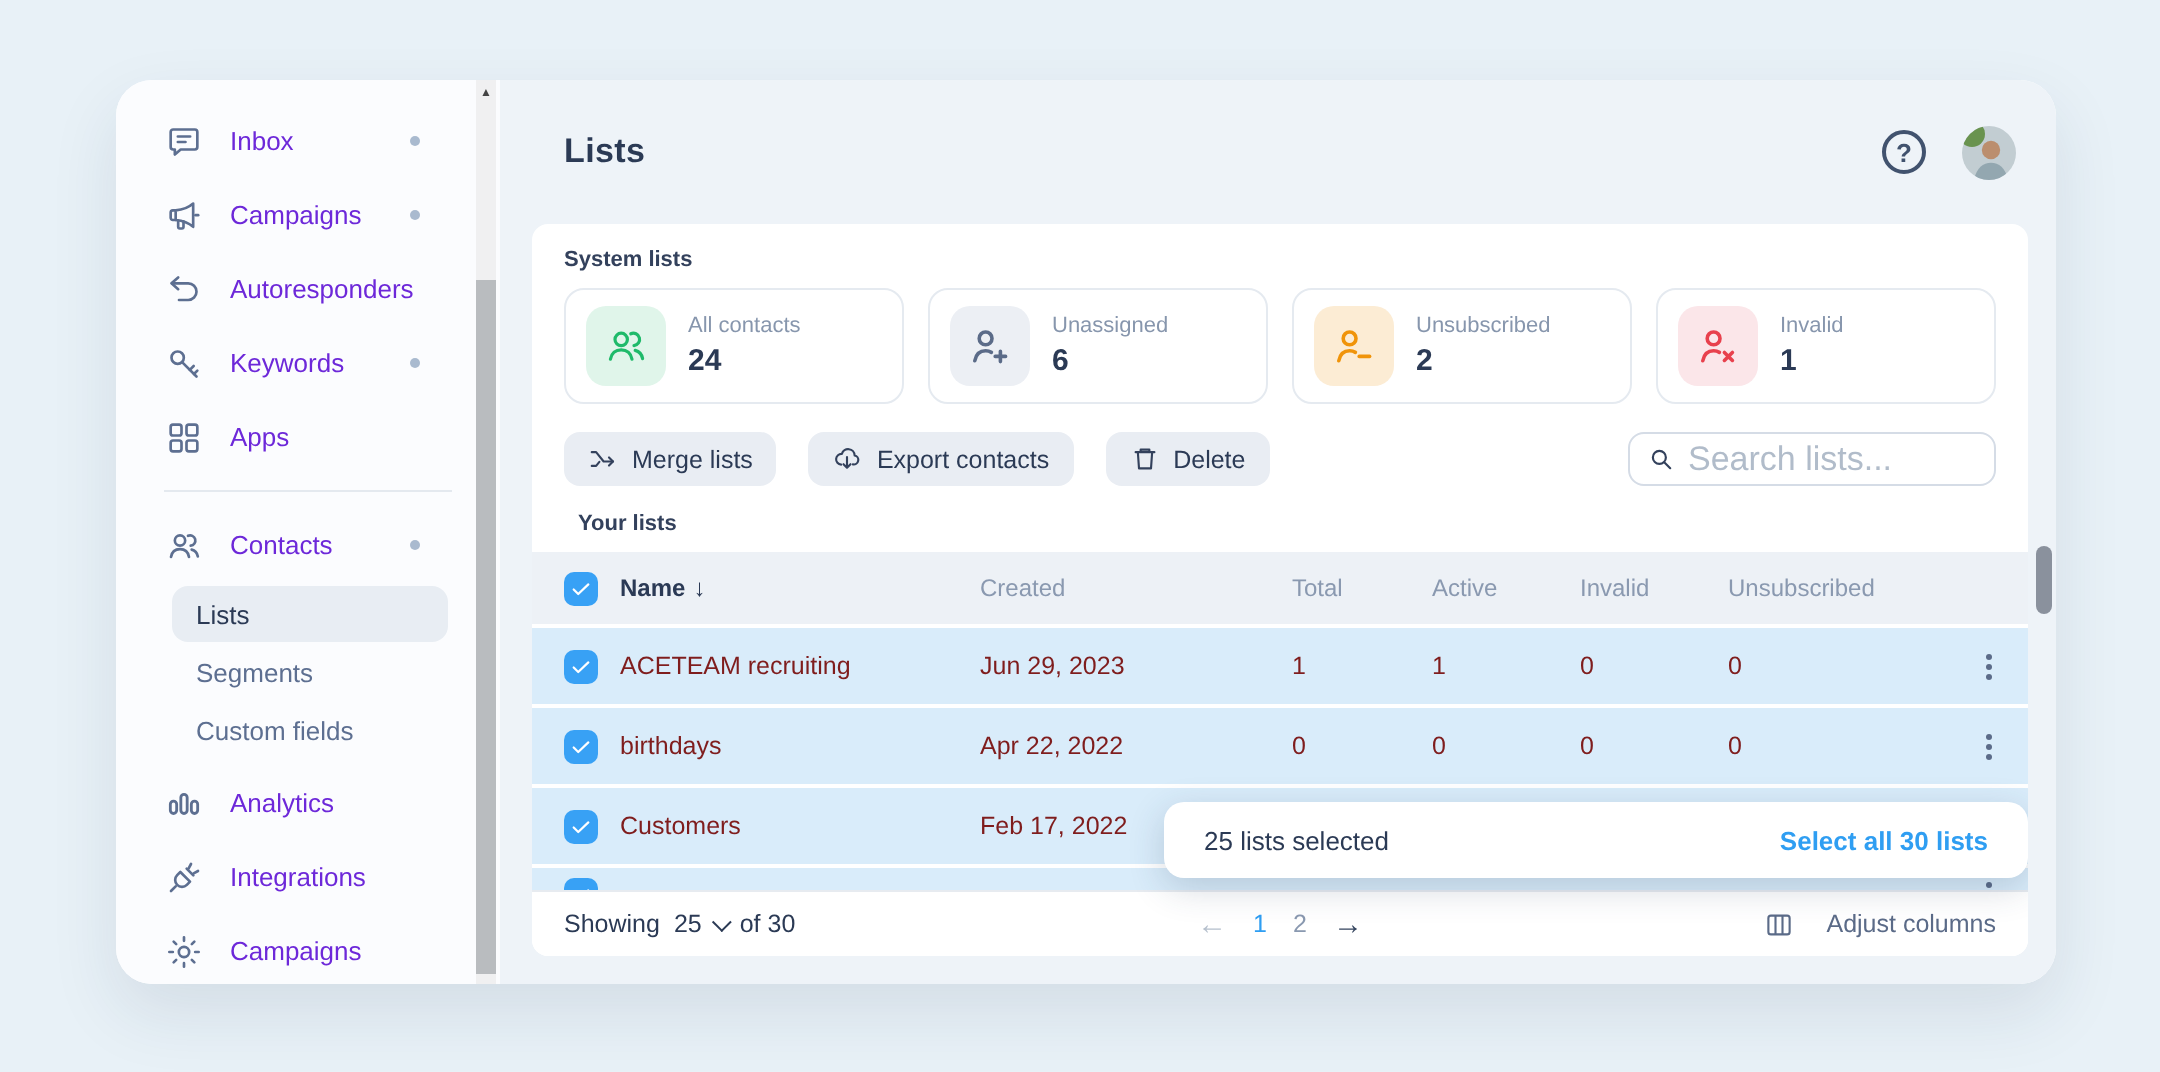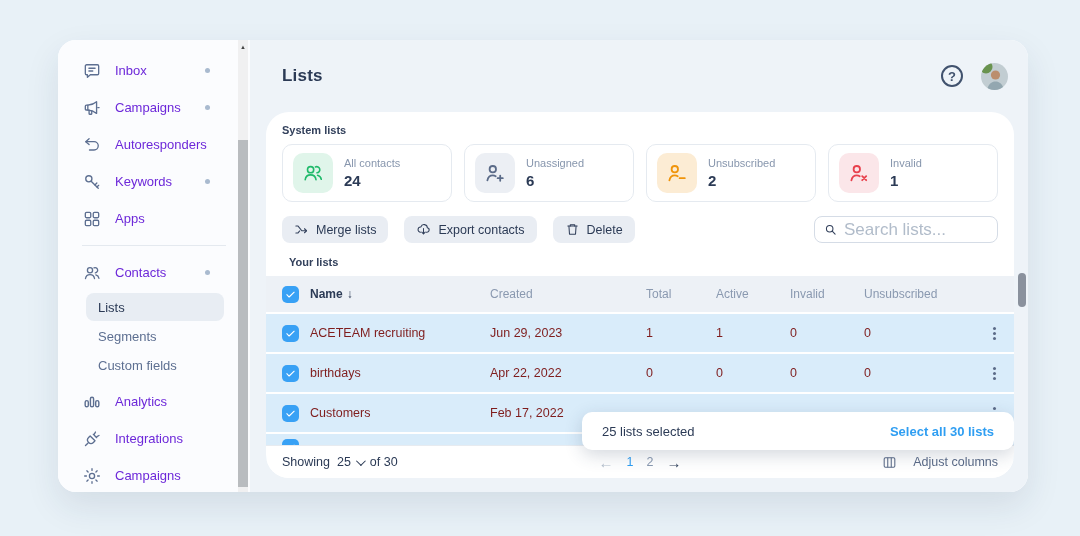--- a/index.html
+++ b/index.html
@@ -32,21 +32,21 @@
   .side-scroll-up { position:absolute; right:2px; top:2px; width:10px; text-align:center; font-size:6px; color:#444; line-height:10px; cursor:pointer; }
   
   .main { flex:1; background:#eef3f8; position:relative; }
   .main-header { height:72px; display:flex; align-items:center; padding:0 20px 0 32px; }
   .page-title { font-size:17px; font-weight:bold; color:#2b3a55; letter-spacing:.2px; }
   .help-btn { margin-left:auto; width:22px; height:22px; border:2px solid #41526e; border-radius:50%; display:flex; align-items:center; justify-content:center; font-size:13px; font-weight:bold; color:#41526e; cursor:pointer; }
   .avatar { width:27px; height:27px; border-radius:50%; margin-left:18px; overflow:hidden; cursor:pointer; }
   .avatar svg { display:block; }
   .main-scroll-thumb { position:absolute; right:2px; top:233px; width:8px; height:34px; background:#8a919d; border-radius:4px; z-index:9; }
   
-  .card { position:absolute; left:16px; right:14px; top:72px; bottom:14px; background:#fff; border-radius:23px; overflow:hidden; }
+  .card { position:absolute; left:16px; right:14px; top:72px; bottom:14px; background:#fff; border-radius:8px; overflow:hidden; }
   .section-label { font-size:11px; font-weight:bold; color:#33415c; margin:12px 16px 0; }
   .stats { display:grid; grid-template-columns:repeat(4,1fr); gap:12px; margin:8px 16px 0; }
   .stat { border:1px solid #e5eaf0; border-radius:10px; height:58px; display:flex; align-items:center; padding:0 10px; gap:11px; cursor:pointer; }
   .stat-icon { width:40px; height:40px; border-radius:10px; display:flex; align-items:center; justify-content:center; }
   .stat-icon svg { width:24px; height:24px; }
   .stat-label { font-size:11px; color:#8796ad; margin-bottom:3px; }
   .stat-value { font-size:15px; font-weight:bold; color:#2b3a55; }
   
   .toolbar { display:flex; gap:16px; margin:14px 16px 0; align-items:center; }
   .btn { display:flex; align-items:center; gap:7px; background:#e9edf3; border:0; border-radius:8px; height:27px; padding:0 12px; font-size:12.5px; color:#2b3a55; font-family:inherit; cursor:pointer; }
@@ -63,21 +63,21 @@
   .sort-arrow { font-weight:normal; margin-left:4px; color:#2b3a55; }
   .trow { height:38px; margin-top:2px; background:#d9ecfa; font-size:12.5px; color:#7f1d1d; cursor:pointer; }
   .trow.partial { height:26px; }
   .cell-check { padding-left:16px; }
   .checkbox { width:17px; height:17px; border-radius:5px; background:#38a1f5; display:flex; align-items:center; justify-content:center; cursor:pointer; }
   .checkbox svg { width:11px; height:11px; }
   .cell-menu { display:flex; justify-content:flex-end; padding-right:14px; }
   .dots { display:flex; flex-direction:column; gap:2px; padding:3px 4px; cursor:pointer; }
   .dots i { width:3px; height:3px; border-radius:50%; background:#5b6b88; }
   
-  .toast { position:absolute; right:0; top:300px; width:432px; height:38px; background:#fff; border-radius:10px;
+  .toast { position:absolute; right:0; top:289px; width:432px; height:38px; background:#fff; border-radius:10px;
     box-shadow:0 5px 18px rgba(40,60,90,.20); display:flex; align-items:center; padding:0 20px; font-size:13px; color:#2b3a55; z-index:5; }
   .toast-action { margin-left:auto; color:#2f9ef2; font-weight:bold; cursor:pointer; }
   
   .tfoot { position:absolute; left:0; right:0; bottom:0; height:33px; background:#fff; border-top:1px solid #e7ebf0;
     display:flex; align-items:center; padding:0 16px; font-size:12.5px; color:#2b3a55; z-index:4; }
   .showing { display:flex; align-items:center; gap:7px; }
   .page-size { display:flex; align-items:center; gap:5px; cursor:pointer; }
   .chev { width:7px; height:7px; border-right:1.6px solid #2b3a55; border-bottom:1.6px solid #2b3a55; transform:rotate(45deg) translateY(-2px); }
   .pagination { position:absolute; left:50%; transform:translateX(-50%); display:flex; align-items:center; gap:13px; font-size:13px; }
   .pg-prev { color:#b6c0cd; font-size:15px; cursor:pointer; }

